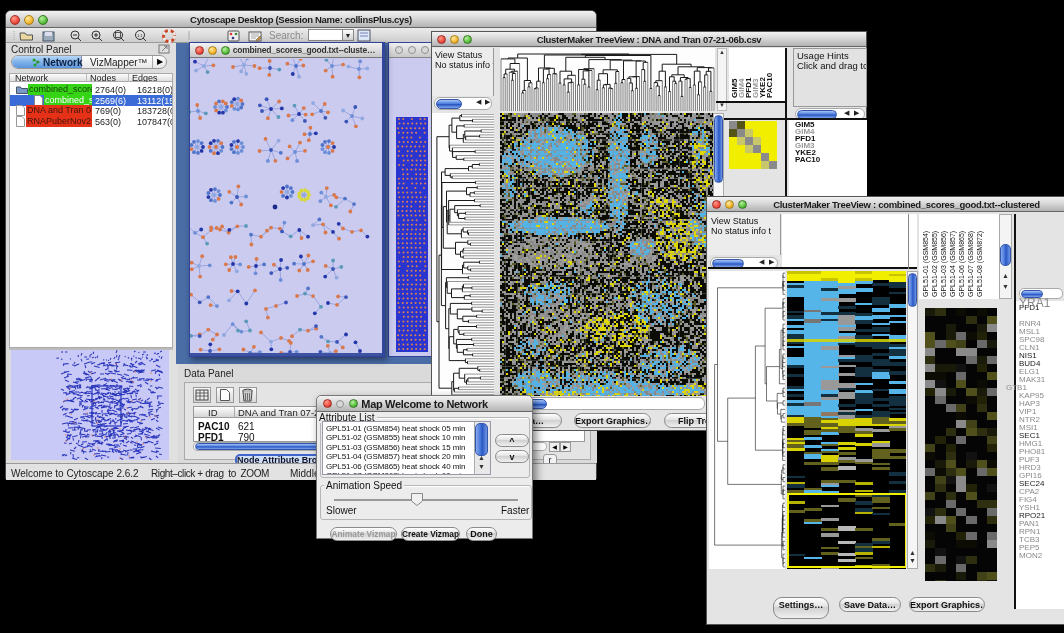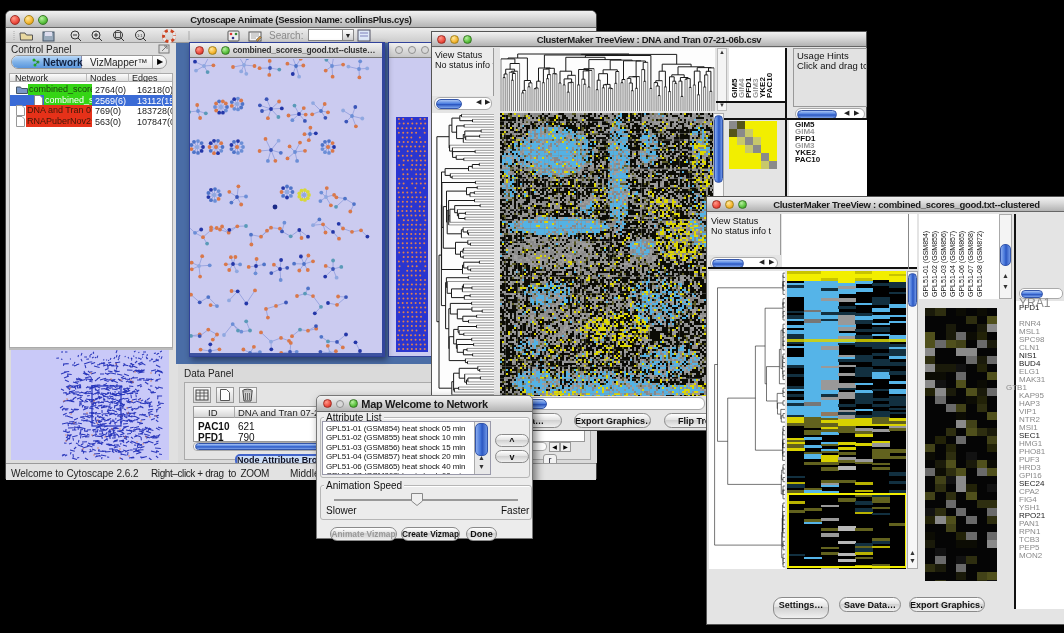--- a/index.html
+++ b/index.html
@@ -10,21 +10,21 @@
 .tl.g{background:radial-gradient(circle at 35% 30%,#b8f0a0,#58c13c 60%,#2a8018);border:0.5px solid #3a7a28}
 .tl.o{background:#d8d8d8;border:1px solid #909090}
 .aquabtn{position:absolute;background:linear-gradient(#fff,#e2e2e2 45%,#cfcfcf 46%,#f0f0f0);border:1px solid #8a8a8a;border-radius:9px;font-size:9px;font-weight:bold;color:#111;text-align:center;white-space:nowrap;overflow:hidden}
 .vscroll{position:absolute;background:#fff;border:1px solid #aaa;border-radius:6px}
 .bluethumb{position:absolute;background:linear-gradient(90deg,#88aaee,#3e6fd6 45%,#2a55c0 55%,#6e96e6);border-radius:5px;border:0.5px solid #3355aa}
 .bluethumbh{position:absolute;background:linear-gradient(#a8c4f4,#4e7fe0 45%,#2a55c0 55%,#7ea6ee);border-radius:5px;border:0.5px solid #3355aa}
 .etch{position:absolute;border:1px solid #b6b6b6;border-radius:3px;box-shadow:inset 0 1px 0 #fff}
 </style></head>
 <body>
 <div class="abs" style="left:5px;top:10px;width:592px;height:469px;background:#e0e0e0;border-radius:6px 6px 0 0;border:1px solid #444">
-<div class="titlebar" style="height:17px">Cytoscape Animate (Session Name: collinsPlus.cys)</div>
+<div class="titlebar" style="height:17px">Cytoscape Desktop (Session Name: collinsPlus.cys)</div>
 <div class="tl r" style="left:4px"></div>
     <div class="tl y" style="left:18px"></div>
     <div class="tl g" style="left:32px"></div>
 <div class="abs" style="left:0;top:17px;width:100%;height:15px;background:linear-gradient(#ececec,#cdcdcd);border-bottom:1px solid #9a9a9a">
 <svg class="abs" style="left:0;top:0" width="430" height="15">
 <path d="M8 3v9" stroke="#aaa" stroke-dasharray="1 1"></path>
 <path d="M14 5h5l1.5 2h6v5h-12z" fill="#e8d8a0" stroke="#555"></path>
 <rect x="37" y="4" width="11" height="9" fill="#9ab" stroke="#456"></rect>
         <rect x="39" y="4" width="7" height="4" fill="#dde"></rect>
 <g stroke="#333" fill="none">
@@ -1022,21 +1022,21 @@
 <div class="aquabtn" style="left:42px;top:381px;width:88px;height:15px;line-height:14px">Save Data…</div>
 <div class="aquabtn" style="left:142px;top:381px;width:77px;height:15px;line-height:14px">Export Graphics…</div>
 <div class="aquabtn" style="left:232px;top:381px;width:95px;height:15px;line-height:14px">Flip Tree Nodes</div>
 </div>
 <div class="abs" style="left:316px;top:395px;width:217px;height:144px;background:#ececec;border:1px solid #777;border-radius:5px 5px 0 0;box-shadow:3px 4px 8px rgba(0,0,0,0.5)">
 <div class="titlebar" style="height:16px;font-size:11px;line-height:16px">Map Welcome to Network</div>
 <div class="tl r" style="left:6px;top:3px;width:9px;height:9px"></div>
     <div class="tl o" style="left:19px;top:4px;width:8px;height:8px"></div>
     <div class="tl g" style="left:32px;top:3px;width:9px;height:9px"></div>
 <div class="etch" style="left:3px;top:21px;width:210px;height:61px"></div>
-<span class="abs" style="left:7px;top:16px;font-size:10px;color:#111;background:#ececec;padding:0 2px">Attribute List</span>
+<span class="abs" style="left:0;top:16px;font-size:10px;color:#111;background:#ececec;padding:0 2px">Attribute List</span>
 <div class="abs" style="left:5px;top:25px;width:169px;height:54px;background:#fff;border:1px solid #99a;font-size:8px;color:#111;overflow:hidden;line-height:9.4px;padding:2px 0 0 3px;white-space:nowrap;letter-spacing:-0.1px">GPL51-01 (GSM854) heat shock 05 min<br>GPL51-02 (GSM855) heat shock 10 min<br>GPL51-03 (GSM856) heat shock 15 min<br>GPL51-04 (GSM857) heat shock 20 min<br>GPL51-06 (GSM865) heat shock 40 min<br>GPL51-07 (GSM868) heat shock 60 min</div>
 <div class="abs" style="left:157px;top:26px;width:16px;height:52px;background:#e8e8e8;border-left:1px solid #aaa"></div>
 <div class="bluethumb" style="left:158px;top:27px;width:13px;height:33px"></div>
 <span class="abs" style="left:161px;top:58px;font-size:7px;color:#333">▲</span>
     <span class="abs" style="left:161px;top:67px;font-size:7px;color:#333">▼</span>
 <div class="aquabtn" style="left:178px;top:38px;width:34px;height:13px;border-radius:7px;font-size:9px;line-height:12px">^</div>
 <div class="aquabtn" style="left:178px;top:54px;width:34px;height:13px;border-radius:7px;font-size:9px;line-height:12px">v</div>
 <div class="etch" style="left:3px;top:89px;width:212px;height:35px"></div>
 <span class="abs" style="left:7px;top:84px;font-size:10px;color:#111;background:#ececec;padding:0 2px">Animation Speed</span>
 <div class="abs" style="left:17px;top:103px;width:184px;height:2px;background:#999"></div>

